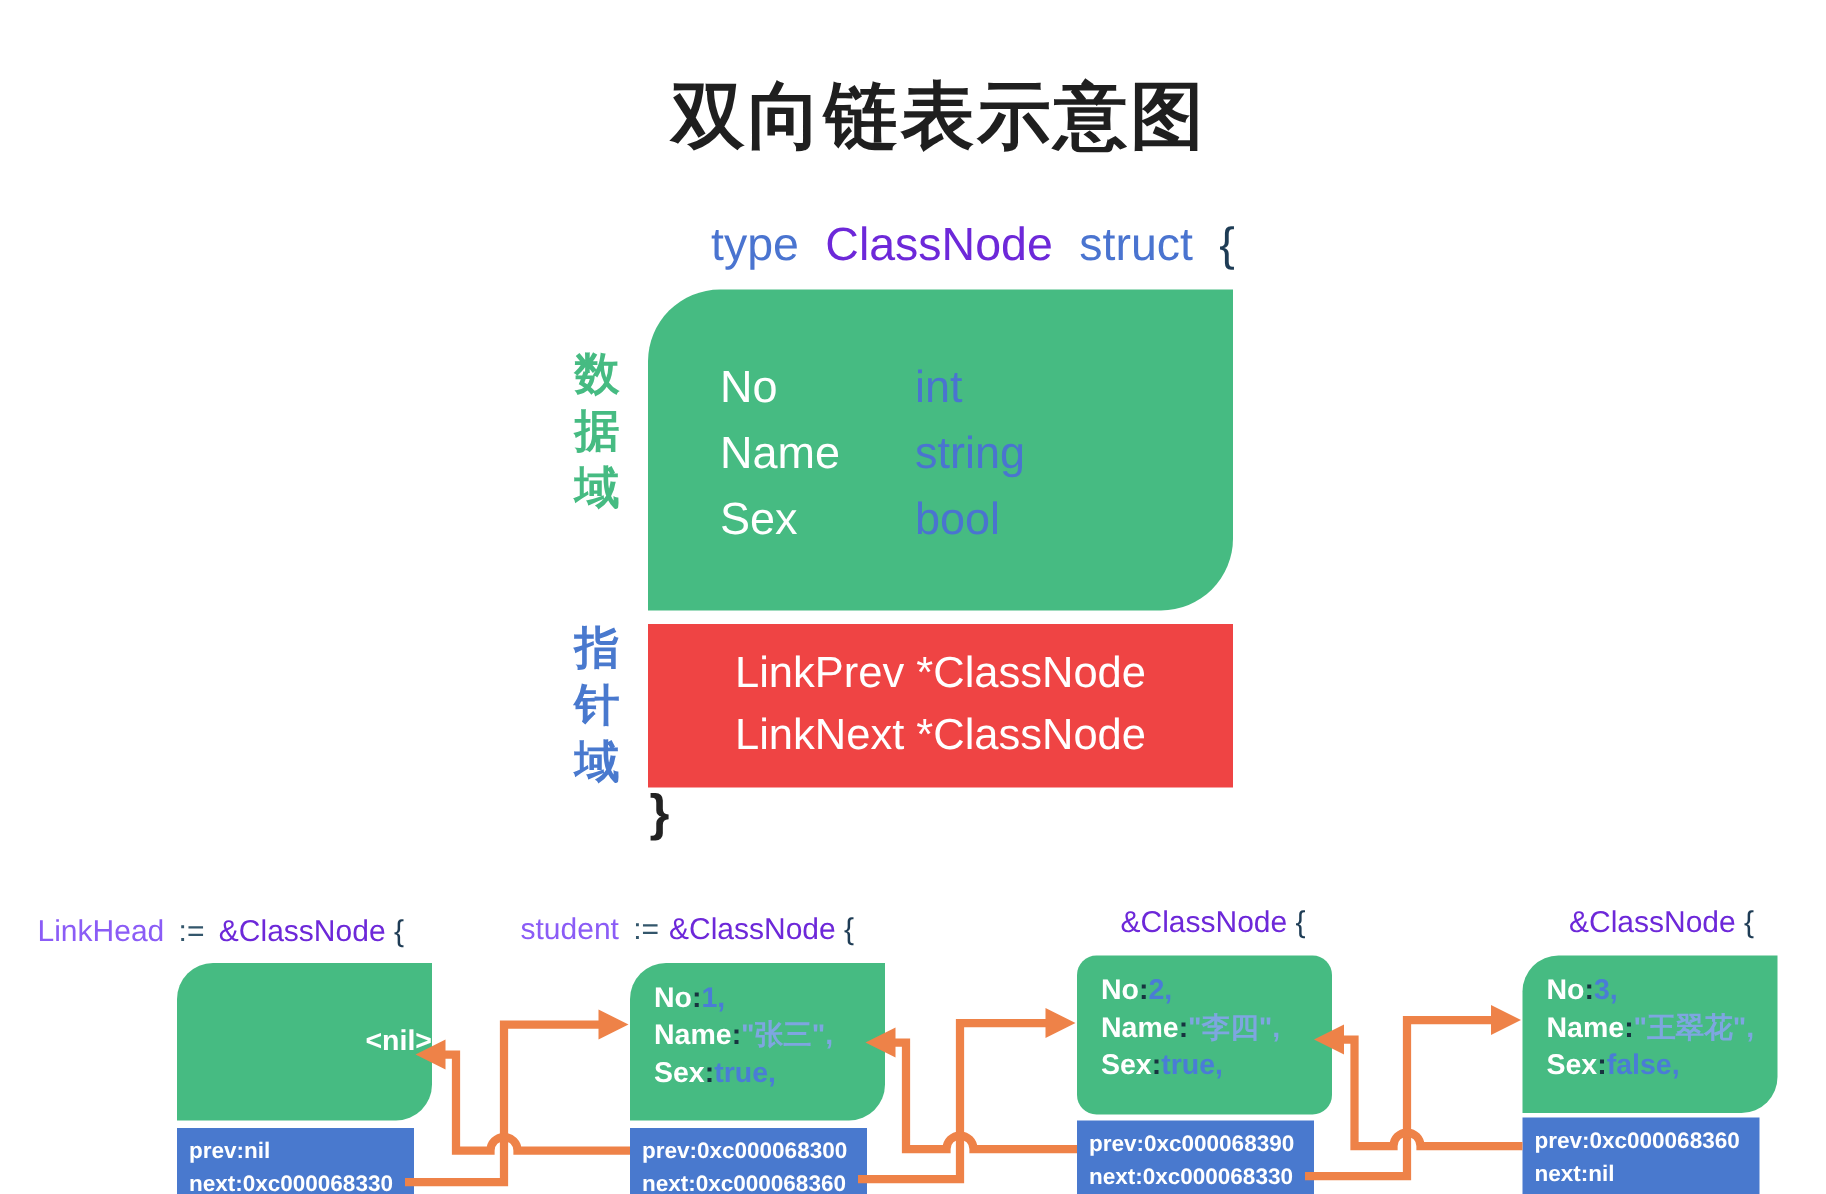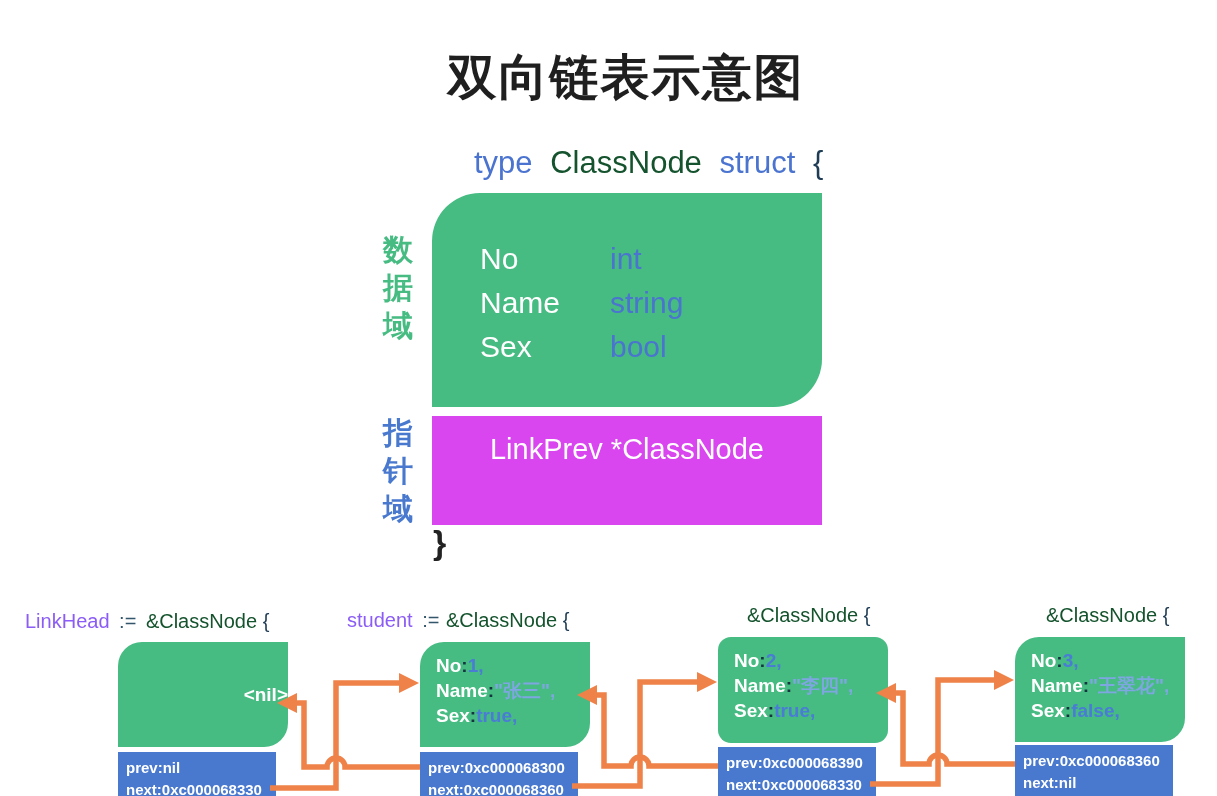--- a/index.html
+++ b/index.html
@@ -11,42 +11,42 @@
   .abs { position:absolute; }
 
   
   .page-title {
     left:626px; top:0; transform:translateX(-50%);
     font-size:49px; font-weight:600; color:#1f1f1f; letter-spacing:2px; white-space:nowrap;
   }
   .struct-header { left:474px; top:100px; font-size:31px; white-space:nowrap; }
   .struct-header span { margin-right:9px; }
   .kw-blue  { color:#4a74d0; }
-  .tok-green{ color:#14532d; }
+  .tok-green{ color:#6d28d9; }
   .tok-navy { color:#1e3c55; }
   .cyan     { color:#8b5cf6; }
   .assign   { color:#33566b; }
 
   .vlabel {
     width:34px; text-align:center; font-size:30px; font-weight:700;
     line-height:38px; word-break:break-all;
   }
   .vlabel.green { color:#46bb82; }
   .vlabel.blue  { color:#4979ce; }
 
   .main-green {
     left:432px; top:148px; width:390px; height:214px; background:#46bb82;
     border-radius:48px 0 48px 0; padding:44px 0 0 48px;
   }
   .main-green .frow { font-size:30px; line-height:44px; white-space:nowrap; }
   .main-green .fname { display:inline-block; width:130px; color:#ffffff; }
   .main-green .ftype { color:#4a74d0; }
 
   .main-blue {
-    left:432px; top:371px; width:390px; height:109px; background:#d946ef;
+    left:432px; top:371px; width:390px; height:109px; background:#ef4444;
     color:#ffffff; font-size:29px; line-height:41px; text-align:center; padding-top:13px;
   }
   .main-brace { left:433px; top:478px; font-size:34px; font-weight:600; color:#222; }
 
   
   .node-header { font-size:20px; white-space:nowrap; }
   .node-header span { margin-right:4px; }
   .node-green {
     width:170px; background:#46bb82; border-radius:24px 0 24px 0;
     padding:11px 0 0 16px; font-size:19px; font-weight:600; line-height:25px;
@@ -88,20 +88,21 @@
     </div>
     <div class="frow">
       <span class="fname">Sex</span><span class="ftype">bool</span>
     </div>
   </div>
 
   <div class="abs vlabel blue" style="left:381px; top:369px;">指针域</div>
 
   <div class="abs main-blue">
     <div>LinkPrev *ClassNode</div>
+    <div>LinkNext *ClassNode</div>
   </div>
   <div class="abs main-brace">}</div>
 
   <div class="abs node-header" style="left:25px; top:565px;">
     <span class="cyan">LinkHead</span>
     <span class="assign">:=</span>
     <span class="tok-green" style="margin-right:0">&amp;ClassNode</span>
     <span class="tok-navy">{</span>
   </div>
   <div class="abs node-green nil-box" style="left:118px; top:597px; height:105px; padding-top:0;">

